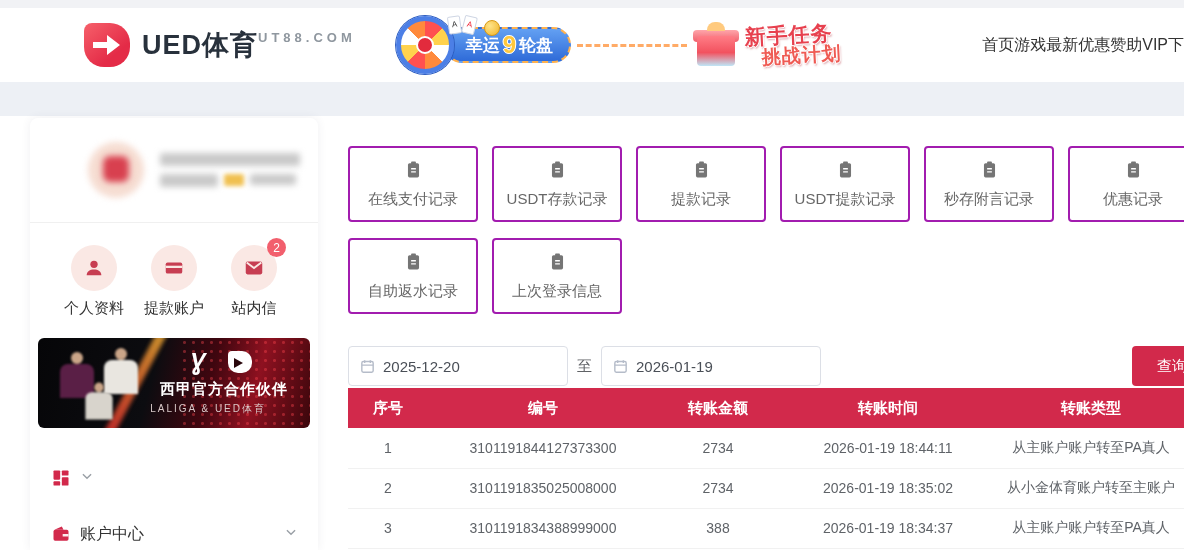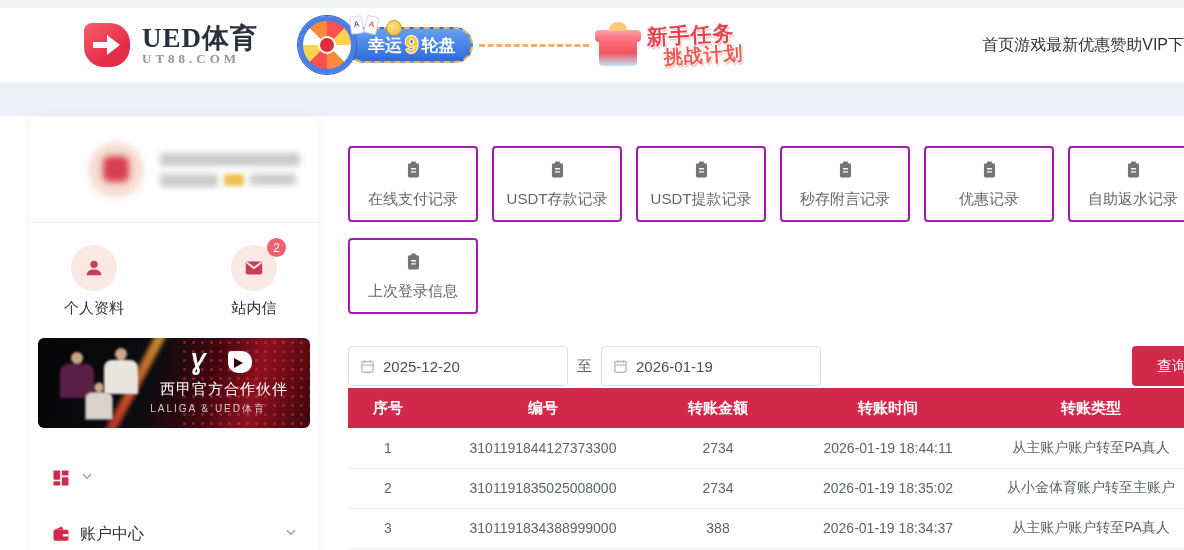--- a/index.html
+++ b/index.html
@@ -7,21 +7,21 @@
   body { font-family:"Liberation Sans","DejaVu Sans",sans-serif; background:#fff; }
   .screen { position:relative; width:1184px; height:550px; overflow:hidden; background:#fff; }
 
   
   .top-strip { position:absolute; top:0; left:0; width:100%; height:8px; background:#f1f2f5; }
   .gray-band { position:absolute; top:82px; left:0; width:100%; height:34px; background:#edf0f5; }
   .site-header { position:absolute; top:8px; left:0; width:100%; height:74px; background:#fff; display:flex; align-items:center; }
   .logo { display:flex; align-items:center; gap:12px; margin-left:84px; }
   .logo-mark { position:relative; width:46px; height:44px; background:linear-gradient(140deg,#f6606a 0%,#e42b47 70%); border-radius:8px 20px 20px 20px; }
   .logo-mark svg { position:absolute; left:9px; top:11px; }
-  .logo-text { display:flex; flex-direction:column; line-height:1.05;font-family:Liberation Serif, serif; }
+  .logo-text { display:flex; line-height:1.05; }
   .logo-title { font-size:27px; font-weight:bold; color:#28313c; letter-spacing:1px; }
   .logo-sub { font-size:13px; color:#8f979f; letter-spacing:4px; font-weight:bold; margin-top:0; }
 
   
   .promos { display:flex; align-items:center; margin-left:40px; position:relative; height:74px; }
   .wheel-group { position:relative; display:flex; align-items:center; }
   .deco-cards { position:absolute; left:52px; top:0; display:flex; gap:2px; z-index:3; }
   .mini-card { width:13px; height:18px; background:#fff; border:1px solid #cfd6e4; border-radius:2px; font-size:8px; color:#333; text-align:center; line-height:16px; }
   .mini-card.red { color:#e23; transform:rotate(14deg); }
   .mini-card:first-child { transform:rotate(-8deg); }
@@ -76,21 +76,21 @@
   .player { position:absolute; filter:blur(1px); }
   .p-head { width:12px; height:12px; border-radius:50%; background:#caa588; margin:0 auto; }
   .p-body { width:34px; height:34px; border-radius:8px 8px 0 0; }
   .player-1 { left:22px; top:14px; } .player-1 .p-body { background:#5a1f46; }
   .player-2 { left:66px; top:10px; } .player-2 .p-body { background:#e9e6e0; }
   .player-3 { left:44px; top:40px; transform:scale(.8); } .player-3 .p-body { background:#d8d4cc; }
   .sb-logos { position:absolute; right:58px; top:12px; display:flex; gap:16px; align-items:center; }
   .laliga-mark { width:22px; height:24px; color:#fff; font-size:24px; font-weight:900; font-style:italic; line-height:24px; }
   .ued-mark { position:relative; width:24px; height:22px; background:#fff; border-radius:4px 10px 10px 10px; }
   .ued-mark::after { content:""; position:absolute; left:6px; top:7px; width:0; height:0; border-left:9px solid #2a070c; border-top:5px solid transparent; border-bottom:5px solid transparent; }
-  .sb-title { position:absolute; right:22px; top:42px; color:#fff; font-size:15px; font-weight:normal; letter-spacing:1px; }
+  .sb-title { position:absolute; right:22px; top:42px; color:#fff; font-size:15px; font-weight:bold; letter-spacing:1px; }
   .sb-sub { position:absolute; right:44px; top:64px; color:#d9c9c9; font-size:10px; letter-spacing:2px; }
 
   .side-menu { margin-top:22px; }
   .menu-row { display:flex; align-items:center; height:56px; padding:0 20px; cursor:pointer; }
   .menu-icon { width:22px; height:22px; color:#d2294b; margin-right:8px; display:flex; align-items:center; justify-content:center; }
   .menu-label { flex:1; font-size:16px; color:#333; }
   .menu-chevron { color:#9aa0a6; }
 
   
   .main { position:absolute; left:348px; top:146px; width:850px; }
@@ -201,20 +201,29 @@
           <svg width="22" height="22" viewBox="0 0 24 24" fill="currentColor">
               <circle cx="12" cy="8" r="4"></circle>
               <path d="M4 20c0-4.4 3.6-6.5 8-6.5s8 2.1 8 6.5z"></path>
             </svg>
         </span>
         <span class="qa-label">个人资料</span>
       </div>
       <div class="qa-item">
         <span class="qa-circle">
           <svg width="22" height="22" viewBox="0 0 24 24" fill="currentColor">
+              <rect x="3" y="6" width="18" height="12" rx="2"></rect>
+              <rect x="3" y="9.5" width="18" height="2.5" fill="#fae8e4"></rect>
+            </svg>
+        </span>
+        <span class="qa-label">提款账户</span>
+      </div>
+      <div class="qa-item">
+        <span class="qa-circle">
+          <svg width="22" height="22" viewBox="0 0 24 24" fill="currentColor">
               <rect x="3" y="5" width="18" height="14" rx="2"></rect>
               <path d="M4 6l8 6 8-6" fill="none" stroke="#fae8e4" stroke-width="2"></path>
             </svg>
           <span class="qa-badge">2</span>
         </span>
         <span class="qa-label">站内信</span>
       </div>
     </div>
 
     <div class="side-banner">
@@ -284,20 +293,28 @@
             </svg></span>
         <span class="tab-label">在线支付记录</span>
       </div>
       <div class="tab-card">
         <span><svg width="19" height="19" viewBox="0 0 24 24" fill="currentColor">
               <rect x="5" y="4" width="14" height="18" rx="2"></rect>
               <rect x="9" y="2" width="6" height="4" rx="1"></rect>
               <path class="clip-lines" d="M9 11h6M9 15h6" stroke-width="1.8" fill="none"></path>
             </svg></span>
         <span class="tab-label">USDT存款记录</span>
+      </div>
+      <div class="tab-card">
+        <span><svg width="19" height="19" viewBox="0 0 24 24" fill="currentColor">
+              <rect x="5" y="4" width="14" height="18" rx="2"></rect>
+              <rect x="9" y="2" width="6" height="4" rx="1"></rect>
+              <path class="clip-lines" d="M9 11h6M9 15h6" stroke-width="1.8" fill="none"></path>
+            </svg></span>
+        <span class="tab-label">提款记录</span>
       </div>
       <div class="tab-card">
         <span><svg width="19" height="19" viewBox="0 0 24 24" fill="currentColor">
               <rect x="5" y="4" width="14" height="18" rx="2"></rect>
               <rect x="9" y="2" width="6" height="4" rx="1"></rect>
               <path class="clip-lines" d="M9 11h6M9 15h6" stroke-width="1.8" fill="none"></path>
             </svg></span>
         <span class="tab-label">USDT提款记录</span>
       </div>
       <div class="tab-card">

